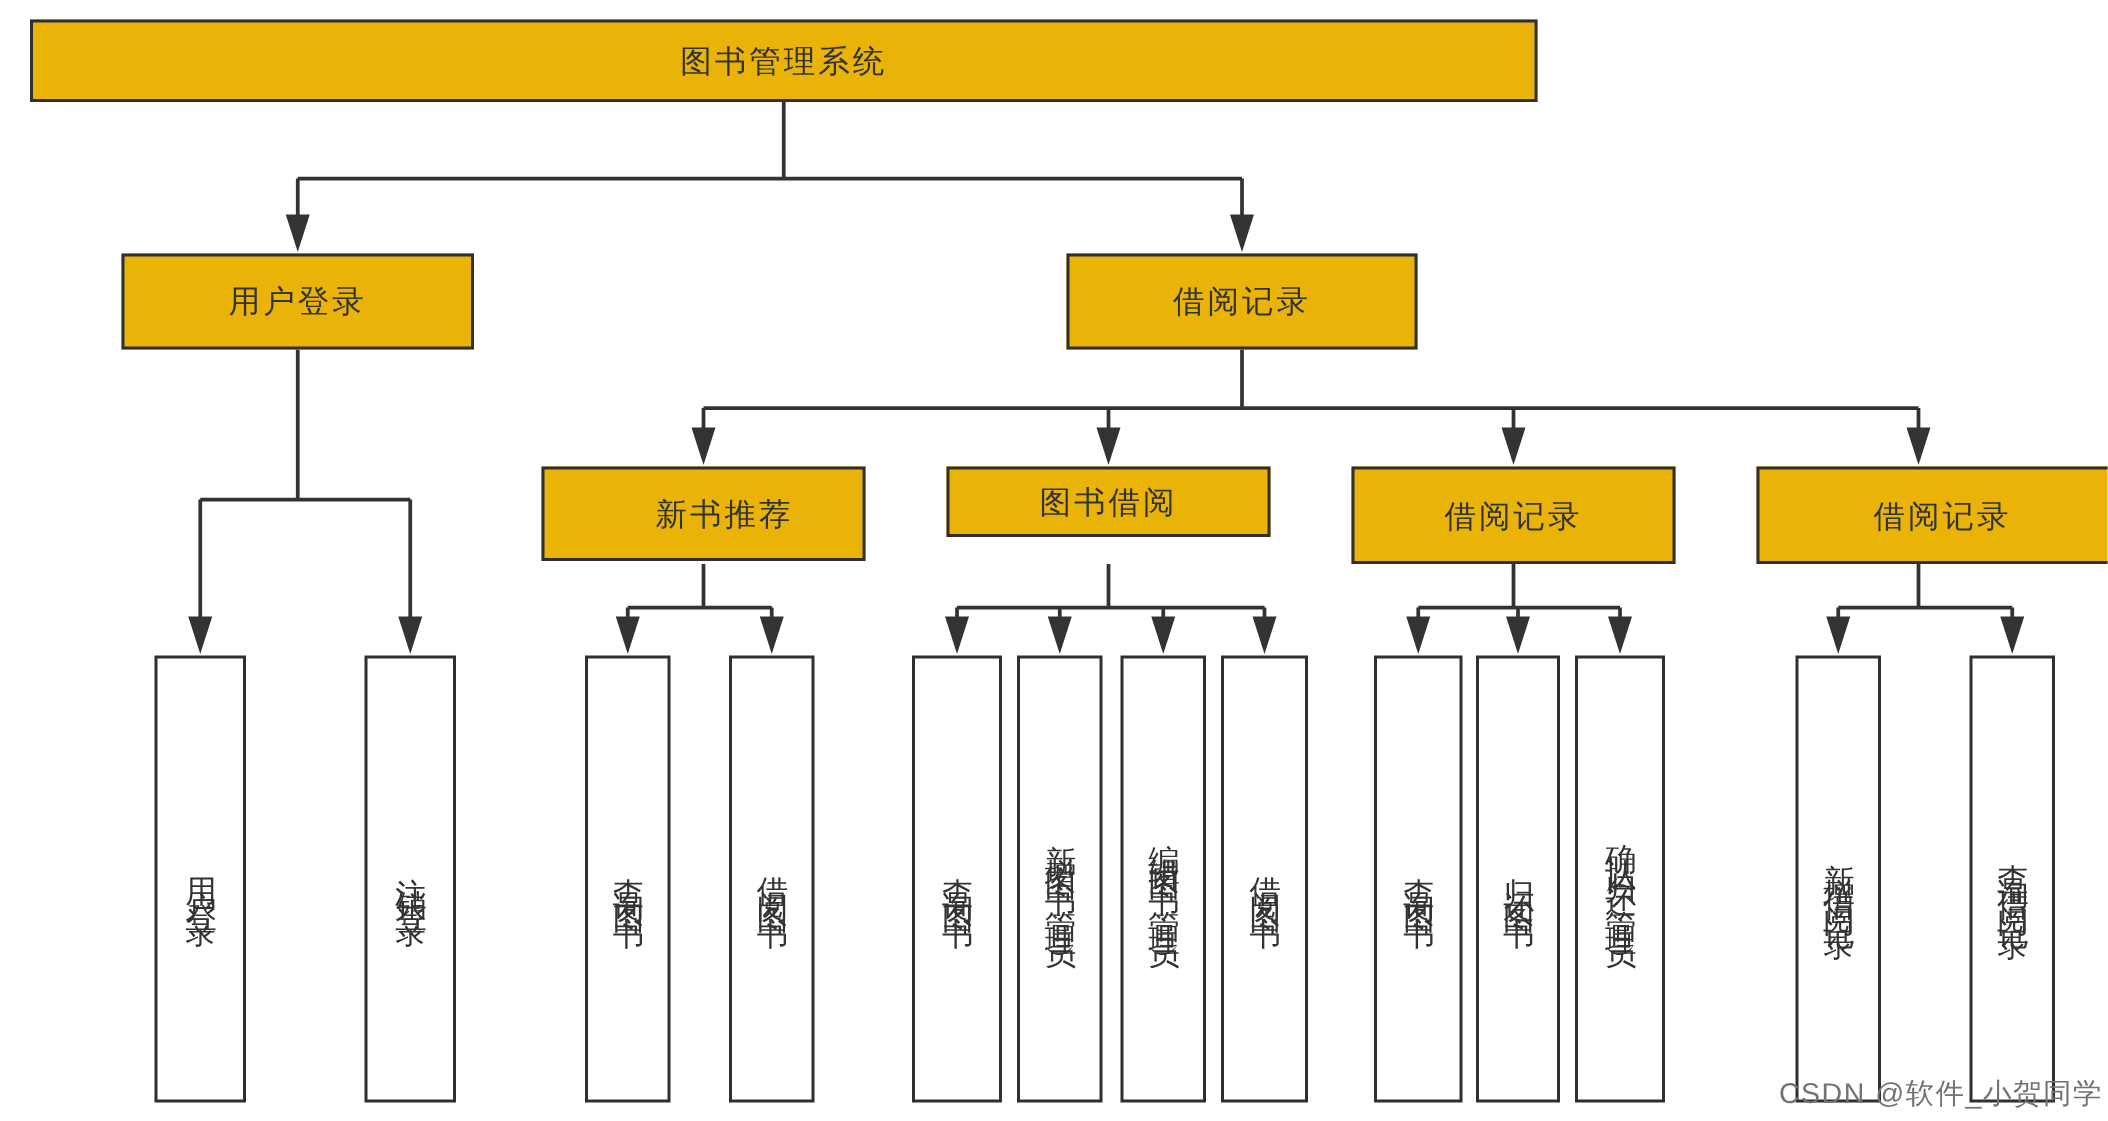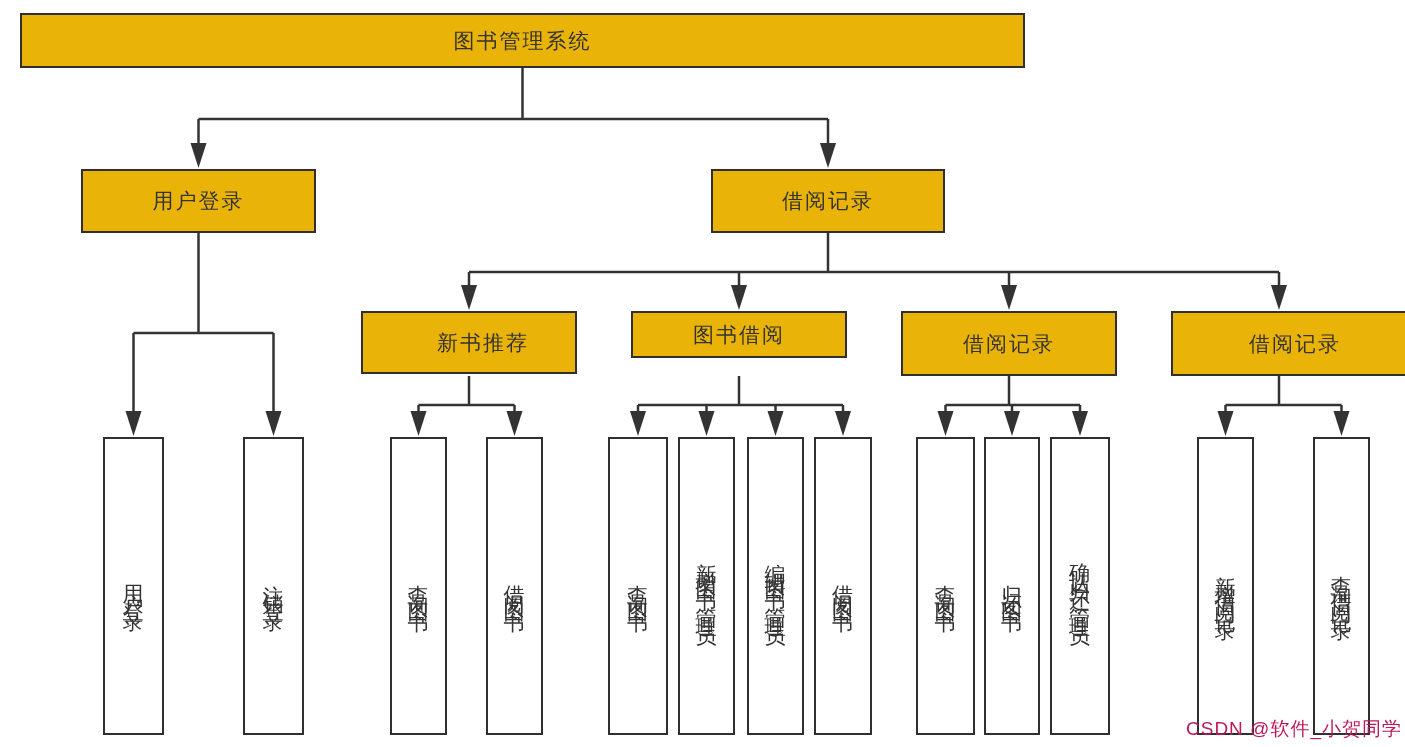--- a/index.html
+++ b/index.html
@@ -45,21 +45,21 @@
     color: #333333;
     font-size: 21px;
     letter-spacing: 9px;
     line-height: 1;
     white-space: nowrap;
   }
   .watermark {
     position: absolute;
     left: 1186px; top: 716px;
     font-size: 19px;
-    color: #be185d;
+    color: #737373;
     letter-spacing: 1px;
     white-space: nowrap;
   }
 </style>
 </head>
 <body>
 
 <div id="stage">
 
   <svg class="connectors" viewBox="0 0 1405 747" fill="none">

